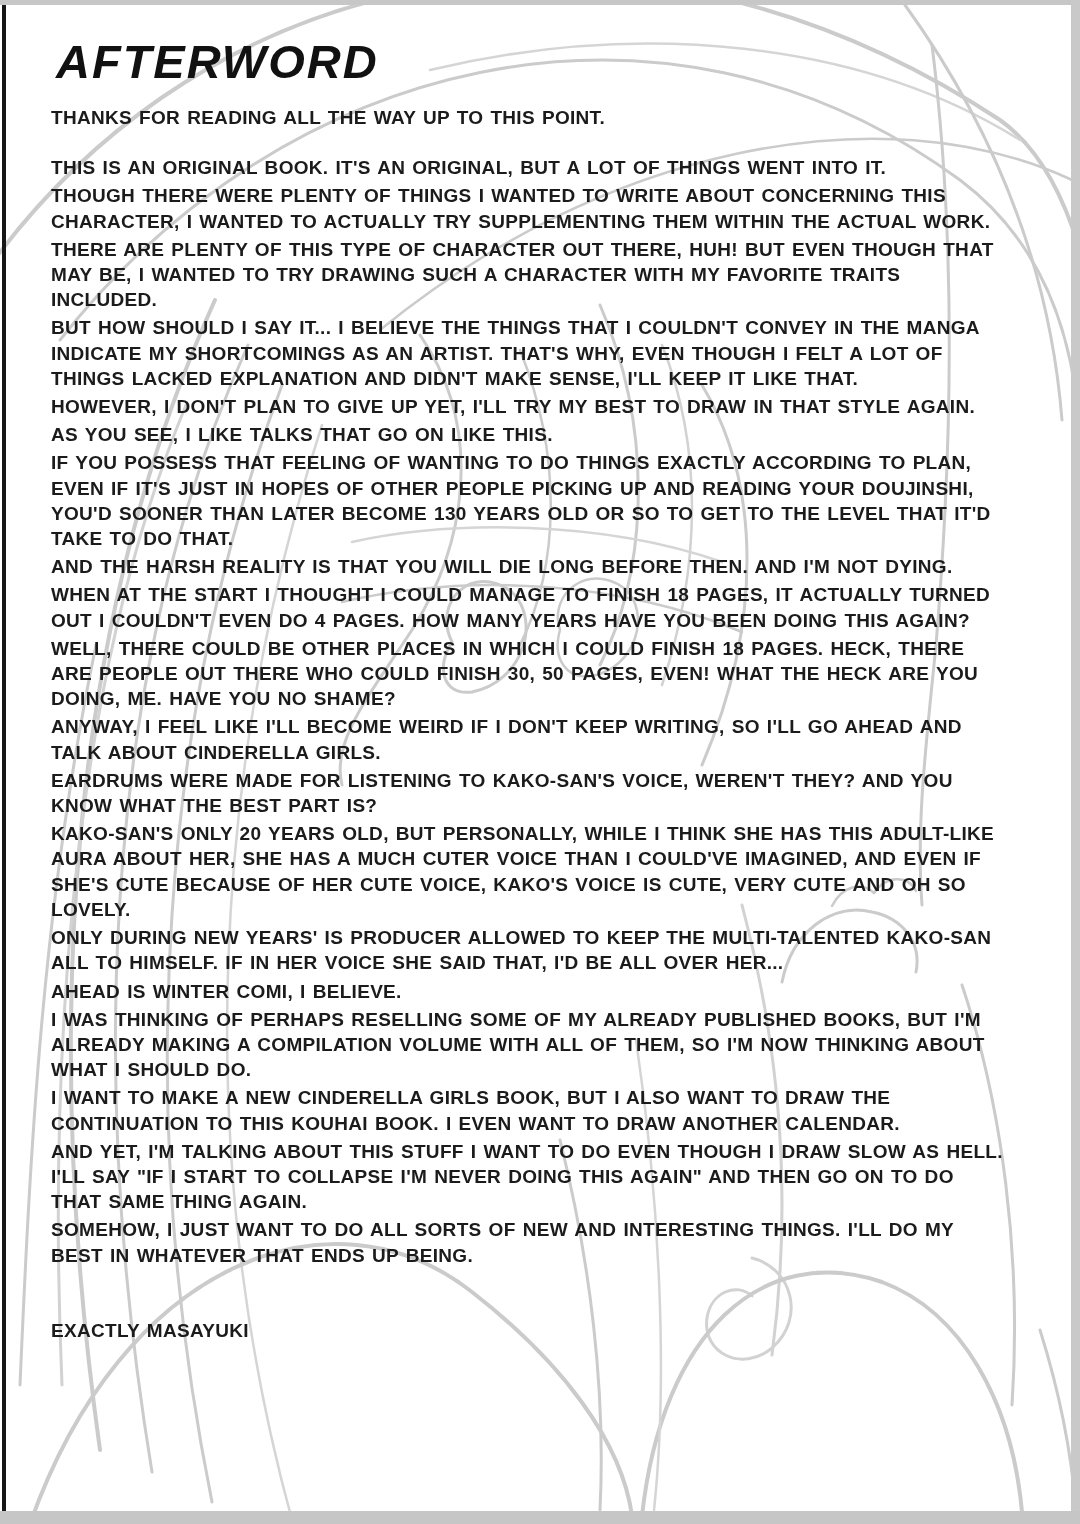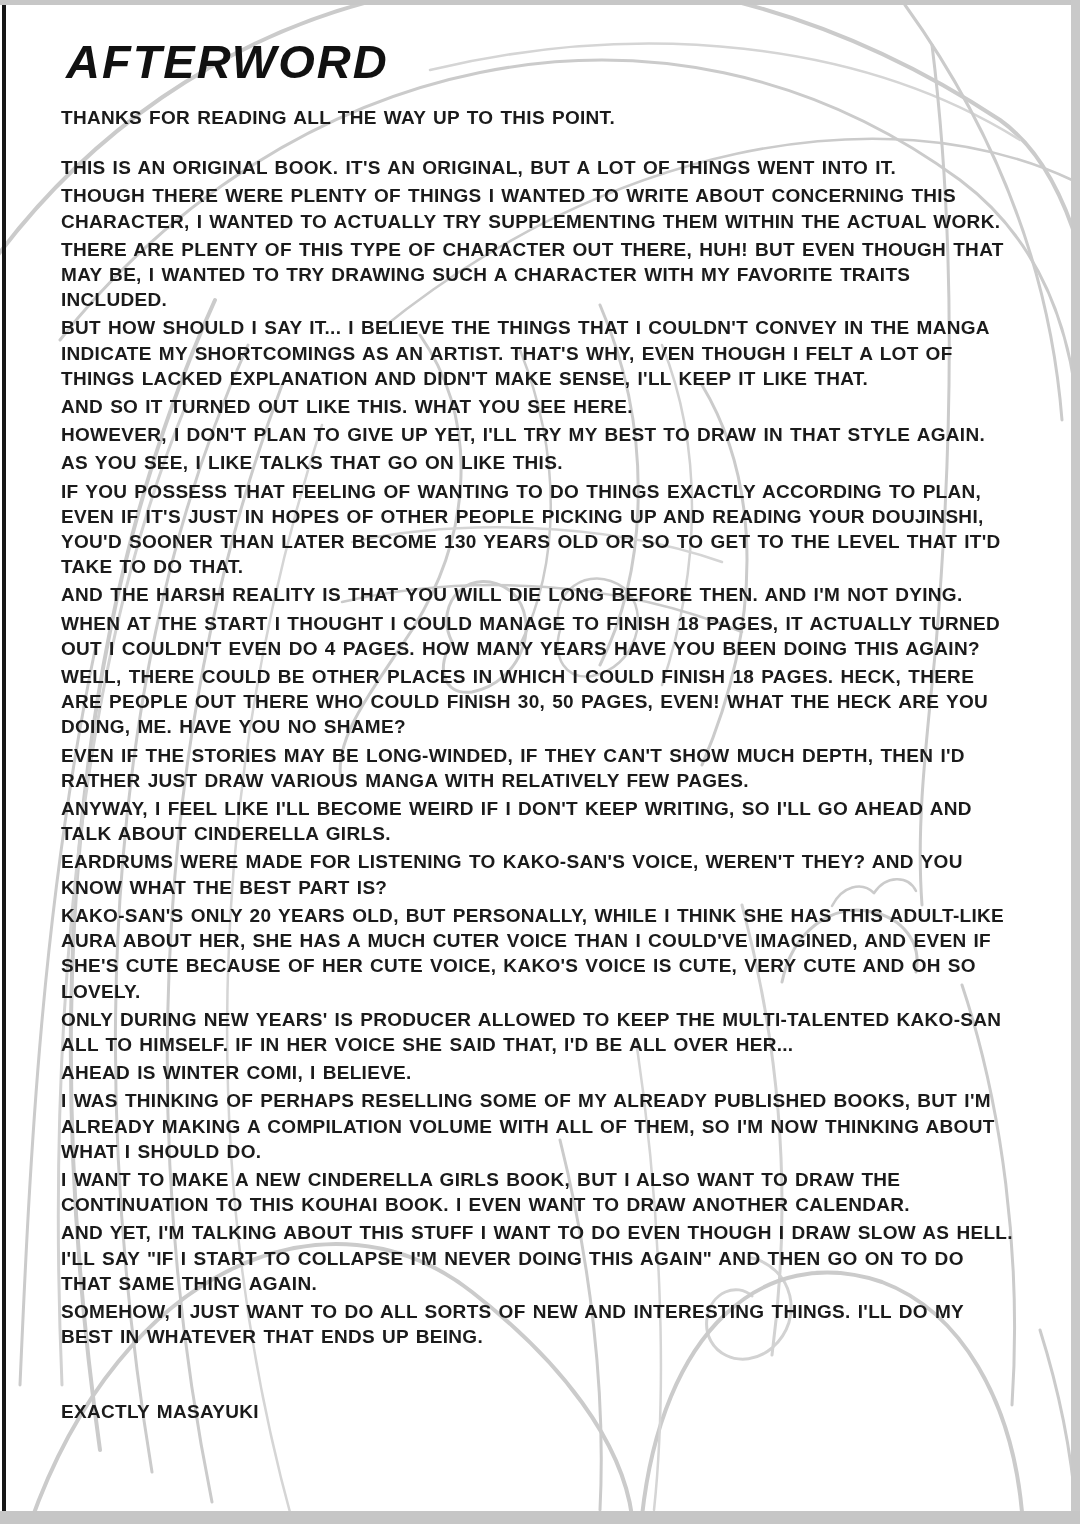--- a/index.html
+++ b/index.html
@@ -17,21 +17,21 @@
     pointer-events: none;
   }
   
   .edge-top    { position: absolute; top: 0; left: 0; right: 0; height: 5px; background: #c7c7c7; }
   .edge-right  { position: absolute; top: 0; right: 0; bottom: 0; width: 9px; background: #c9c9c9; }
   .edge-bottom { position: absolute; left: 0; right: 0; bottom: 0; height: 13px; background: #c6c6c6; }
   .edge-left   { position: absolute; left: 2px; top: 5px; bottom: 13px; width: 4px; background: #161616; }
 
   .content {
     position: absolute;
-    left: 58px;
+    left: 48px;
     top: 34px;
     width: 964px;
     color: #1b1b1b;
   }
   .title {
     font-size: 47px;
     font-weight: bold;
     font-style: italic;
     letter-spacing: 2px;
     margin: 0 0 16px 8px;
@@ -97,28 +97,26 @@
     </g>
   </svg>
 
   <div class="content">
     <h1 class="title">AFTERWORD</h1>
     <p class="intro">THANKS FOR READING ALL THE WAY UP TO THIS POINT.</p>
     <p>THIS IS AN ORIGINAL BOOK. IT'S AN ORIGINAL, BUT A LOT OF THINGS WENT INTO IT.</p>
     <p>THOUGH THERE WERE PLENTY OF THINGS I WANTED TO WRITE ABOUT CONCERNING THIS CHARACTER, I WANTED TO ACTUALLY TRY SUPPLEMENTING THEM WITHIN THE ACTUAL WORK.</p>
     <p>THERE ARE PLENTY OF THIS TYPE OF CHARACTER OUT THERE, HUH! BUT EVEN THOUGH THAT MAY BE, I WANTED TO TRY DRAWING SUCH A CHARACTER WITH MY FAVORITE TRAITS INCLUDED.</p>
     <p>BUT HOW SHOULD I SAY IT... I BELIEVE THE THINGS THAT I COULDN'T CONVEY IN THE MANGA INDICATE MY SHORTCOMINGS AS AN ARTIST. THAT'S WHY, EVEN THOUGH I FELT A LOT OF THINGS LACKED EXPLANATION AND DIDN'T MAKE SENSE, I'LL KEEP IT LIKE THAT.</p>
-    <p>AND SO IT TURNED OUT LIKE THIS. WHAT YOU SEE HERE.</p>
     <p>HOWEVER, I DON'T PLAN TO GIVE UP YET, I'LL TRY MY BEST TO DRAW IN THAT STYLE AGAIN.</p>
     <p>AS YOU SEE, I LIKE TALKS THAT GO ON LIKE THIS.</p>
     <p>IF YOU POSSESS THAT FEELING OF WANTING TO DO THINGS EXACTLY ACCORDING TO PLAN, EVEN IF IT'S JUST IN HOPES OF OTHER PEOPLE PICKING UP AND READING YOUR DOUJINSHI, YOU'D SOONER THAN LATER BECOME 130 YEARS OLD OR SO TO GET TO THE LEVEL THAT IT'D TAKE TO DO THAT.</p>
     <p>AND THE HARSH REALITY IS THAT YOU WILL DIE LONG BEFORE THEN. AND I'M NOT DYING.</p>
     <p>WHEN AT THE START I THOUGHT I COULD MANAGE TO FINISH 18 PAGES, IT ACTUALLY TURNED OUT I COULDN'T EVEN DO 4 PAGES. HOW MANY YEARS HAVE YOU BEEN DOING THIS AGAIN?</p>
     <p>WELL, THERE COULD BE OTHER PLACES IN WHICH I COULD FINISH 18 PAGES. HECK, THERE ARE PEOPLE OUT THERE WHO COULD FINISH 30, 50 PAGES, EVEN! WHAT THE HECK ARE YOU DOING, ME. HAVE YOU NO SHAME?</p>
-    <p>EVEN IF THE STORIES MAY BE LONG-WINDED, IF THEY CAN'T SHOW MUCH DEPTH, THEN I'D RATHER JUST DRAW VARIOUS MANGA WITH RELATIVELY FEW PAGES.</p>
     <p>ANYWAY, I FEEL LIKE I'LL BECOME WEIRD IF I DON'T KEEP WRITING, SO I'LL GO AHEAD AND TALK ABOUT CINDERELLA GIRLS.</p>
     <p>EARDRUMS WERE MADE FOR LISTENING TO KAKO-SAN'S VOICE, WEREN'T THEY? AND YOU KNOW WHAT THE BEST PART IS?</p>
     <p>KAKO-SAN'S ONLY 20 YEARS OLD, BUT PERSONALLY, WHILE I THINK SHE HAS THIS ADULT-LIKE AURA ABOUT HER, SHE HAS A MUCH CUTER VOICE THAN I COULD'VE IMAGINED, AND EVEN IF SHE'S CUTE BECAUSE OF HER CUTE VOICE, KAKO'S VOICE IS CUTE, VERY CUTE AND OH SO LOVELY.</p>
     <p>ONLY DURING NEW YEARS' IS PRODUCER ALLOWED TO KEEP THE MULTI-TALENTED KAKO-SAN ALL TO HIMSELF. IF IN HER VOICE SHE SAID THAT, I'D BE ALL OVER HER...</p>
     <p>AHEAD IS WINTER COMI, I BELIEVE.</p>
     <p>I WAS THINKING OF PERHAPS RESELLING SOME OF MY ALREADY PUBLISHED BOOKS, BUT I'M ALREADY MAKING A COMPILATION VOLUME WITH ALL OF THEM, SO I'M NOW THINKING ABOUT WHAT I SHOULD DO.</p>
     <p>I WANT TO MAKE A NEW CINDERELLA GIRLS BOOK, BUT I ALSO WANT TO DRAW THE CONTINUATION TO THIS KOUHAI BOOK. I EVEN WANT TO DRAW ANOTHER CALENDAR.</p>
     <p>AND YET, I'M TALKING ABOUT THIS STUFF I WANT TO DO EVEN THOUGH I DRAW SLOW AS HELL. I'LL SAY "IF I START TO COLLAPSE I'M NEVER DOING THIS AGAIN" AND THEN GO ON TO DO THAT SAME THING AGAIN.</p>
     <p>SOMEHOW, I JUST WANT TO DO ALL SORTS OF NEW AND INTERESTING THINGS. I'LL DO MY BEST IN WHATEVER THAT ENDS UP BEING.</p>
     <p class="signature">EXACTLY MASAYUKI</p>

